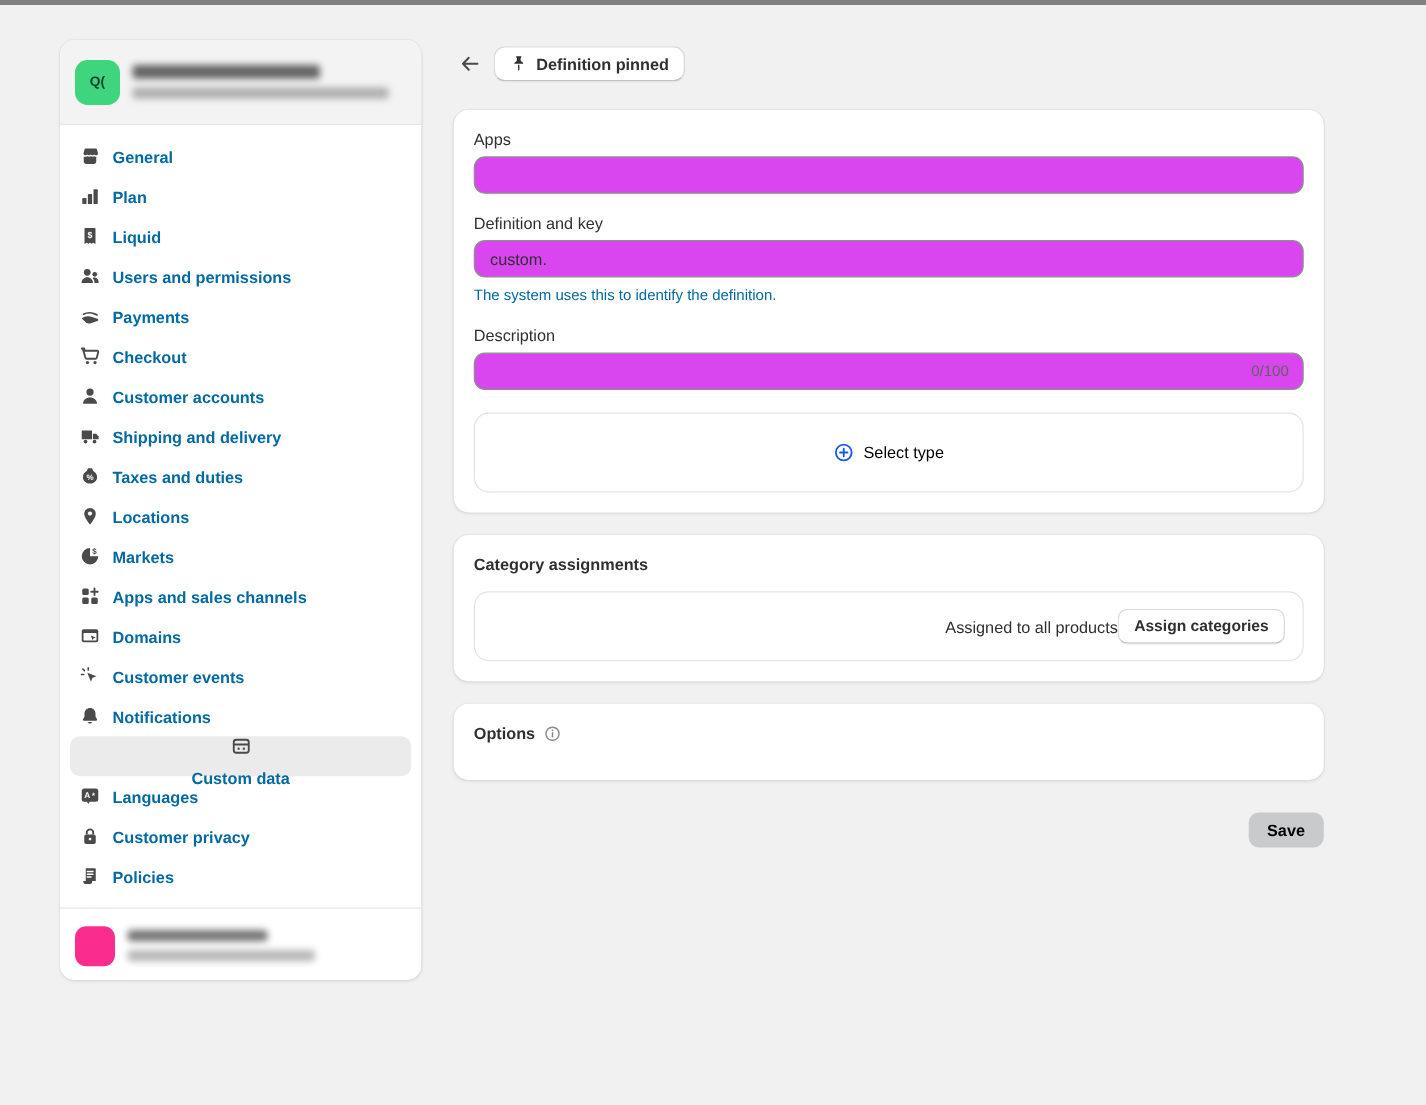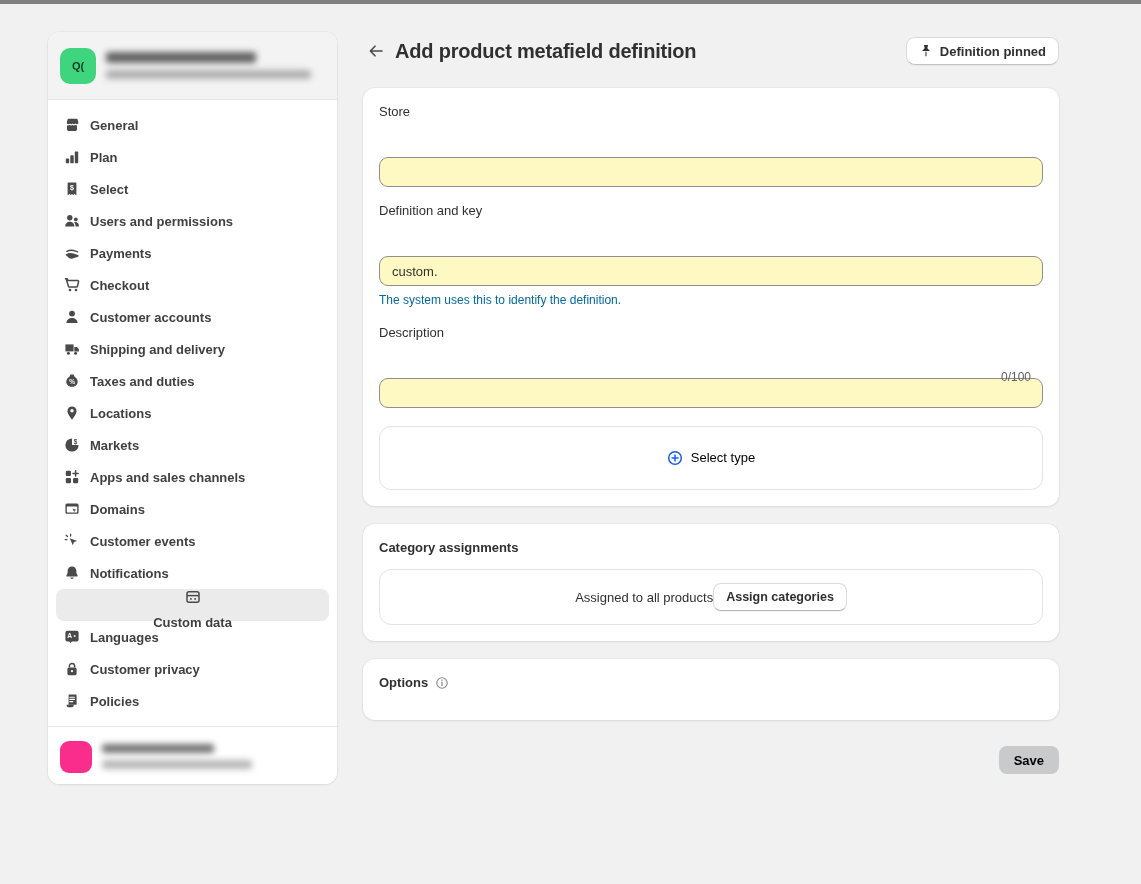--- a/index.html
+++ b/index.html
@@ -29,21 +29,21 @@
   .sb-store-meta { display:flex; flex-direction:column; gap:7px; }
   .redact { border-radius:3px; filter:blur(3px); }
   .redact.name  { width:150px; height:11px; background:#4a4a4a; opacity:.85; }
   .redact.email { width:205px; height:9px;  background:#9d9d9d; opacity:.8; }
   .redact.uname  { width:112px; height:9px; background:#5a5a5a; opacity:.85; }
   .redact.uemail { width:150px; height:9px; background:#a5a5a5; opacity:.8; }
 
   .sb-nav { flex:1 1 auto; padding:9px 8px; }
   .nav-item {
     display:flex; align-items:center; gap:10px; height:32px; padding:0 8px;
-    border-radius:8px; cursor:pointer; font-size:13px; font-weight:600; color:#404040;text-align:right;
+    border-radius:8px; cursor:pointer; font-size:13px; font-weight:600; color:#0369a1;text-align:right;
   }
   .nav-item.selected { background:#ebebeb;flex-direction:column; }
   .nav-icon { width:16px; height:16px; display:flex; flex:0 0 auto; }
   .nav-icon svg { width:16px; height:16px; fill:#4a4a4a; }
 
   .sb-user {
     flex:0 0 auto; border-top:1px solid #e6e6e6; padding:12px;
     display:flex; align-items:center; gap:10px; height:60px; background:#fff;
   }
   .user-avatar { width:32px; height:32px; border-radius:9px; background:#fb2d8c; flex:0 0 auto; }
@@ -61,40 +61,39 @@
     box-shadow:0 1px 0 rgba(0,0,0,.04);
   }
 
   .card {
     background:#fff; border-radius:12px; padding:16px; margin-bottom:18px;
     box-shadow:0 1px 3px rgba(0,0,0,.07), 0 0 0 1px rgba(0,0,0,.03);
   }
   .field-label { font-size:13px; color:#303030; margin-bottom:6px; }
   .text-input {
     width:100%; height:30px; border:1px solid #8f8f8f; border-radius:9px;
-    padding:0 12px; font-size:13px; color:#303030; background:#fef9c3; outline:none;
+    padding:0 12px; font-size:13px; color:#303030; background:#d946ef; outline:none;
     font-family:inherit;
-    margin-top:32px;
   }
   .field-group { margin-bottom:16px; }
   .help-text { font-size:12px; color:#0369a1; margin-top:7px; }
   .input-wrap { position:relative; }
   .char-count { position:absolute; right:12px; top:50%; transform:translateY(-50%); font-size:12px; color:#616161; }
 
   .select-type-box {
     margin-top:18px; height:64px; border:1px solid #e3e3e3; border-radius:12px;
     display:flex; align-items:center; justify-content:center;
   }
   .select-type-btn { display:flex; gap:8px; cursor:pointer; font-size:13px; font-weight:400; color:#000000; }
 
   .card-heading { font-size:13px; font-weight:650; color:#303030; }
   .heading-row { display:flex; align-items:center; gap:7px; margin-bottom:14px; }
   .inner-box {
     border:1px solid #e3e3e3; border-radius:12px; padding:13px 14px;
-    display:flex; align-items:center; justify-content:center;
+    display:flex; align-items:center; justify-content:flex-end;
   }
   .inner-box .box-text { font-size:13px; color:#303030; }
   .secondary-btn {
     background:#fff; height:28px; padding:0 12px; border:1px solid #dadada; border-bottom-color:#b8b8b8;
     border-radius:8px; font-size:12.5px; font-weight:600; color:#303030; cursor:pointer;
     box-shadow:0 1px 0 rgba(0,0,0,.05); display:flex; align-items:center; gap:6px;
     font-family:inherit;
   }
   .box-title { font-size:13px; font-weight:650; color:#303030; margin-bottom:5px; }
   .box-desc { font-size:13px; color:#616161; }
@@ -141,21 +140,21 @@
         </span>
         <span>Plan</span>
       </div>
       <div class="nav-item">
         <span class="nav-icon">
           <svg viewBox="0 0 16 16">
             <path d="M4.2 1.4h7.6c.3 0 .6.3.6.6v12.2l-1.8-1.1-1.4.9-1.2-.9-1.2.9-1.4-.9-1.8 1.1V2c0-.3.3-.6.6-.6z"></path>
             <text x="8" y="9.4" font-size="7" fill="#fff" text-anchor="middle" font-weight="bold">$</text>
           </svg>
         </span>
-        <span>Select</span>
+        <span>Liquid</span>
       </div>
       <div class="nav-item">
         <span class="nav-icon">
           <svg viewBox="0 0 16 16">
             <circle cx="5.8" cy="4.8" r="2.7"></circle>
             <path d="M1.2 13.4c0-2.6 2.1-4.6 4.6-4.6s4.6 2 4.6 4.6z"></path>
             <circle cx="11.8" cy="6.4" r="1.9"></circle>
             <path d="M11.6 13.4c0-1.7-.6-3.1-1.6-4.1.6-.3 1.3-.4 2-.3 1.7.3 2.9 1.9 2.9 3.6v.8z"></path>
           </svg>
         </span>
@@ -322,35 +321,34 @@
 <div class="main">
 
   <div class="page-header">
     <div class="back-btn">
       <span class="icon16">
         <svg viewBox="0 0 16 16">
             <path d="M8 3.2 3.4 8 8 12.8M4 8h11" fill="none" stroke="#4a4a4a" stroke-width="1.6" stroke-linecap="round" stroke-linejoin="round"></path>
           </svg>
       </span>
     </div>
-    <div class="page-title">Add product metafield definition</div>
     <button class="pill-btn">
       <span class="icon14">
         <svg viewBox="0 0 16 16" fill="#303030">
             <path d="M6 1.2h4c.4 0 .6.4.4.7l-.8 1.6.3 2 2 1.6c.4.3.2.9-.3.9H4.4c-.5 0-.7-.6-.3-.9l2-1.6.3-2-.8-1.6c-.2-.3 0-.7.4-.7z"></path>
             <path d="M7.4 8.8h1.2v4.4L8 14.6l-.6-1.4z"></path>
           </svg>
       </span>
       <span>Definition pinned</span>
     </button>
   </div>
 
   <div class="card">
     <div class="field-group">
-      <div class="field-label">Store</div>
+      <div class="field-label">Apps</div>
       <input class="text-input" type="text" value="" style="">
     </div>
     <div class="field-group" style="margin-bottom:18px;">
       <div class="field-label">Definition and key</div>
       <input class="text-input" type="text" value="custom." style="">
       <div class="help-text">The system uses this to identify the definition.</div>
     </div>
     <div class="field-group" style="margin-bottom:0;">
       <div class="field-label">Description</div>
       <div class="input-wrap">

